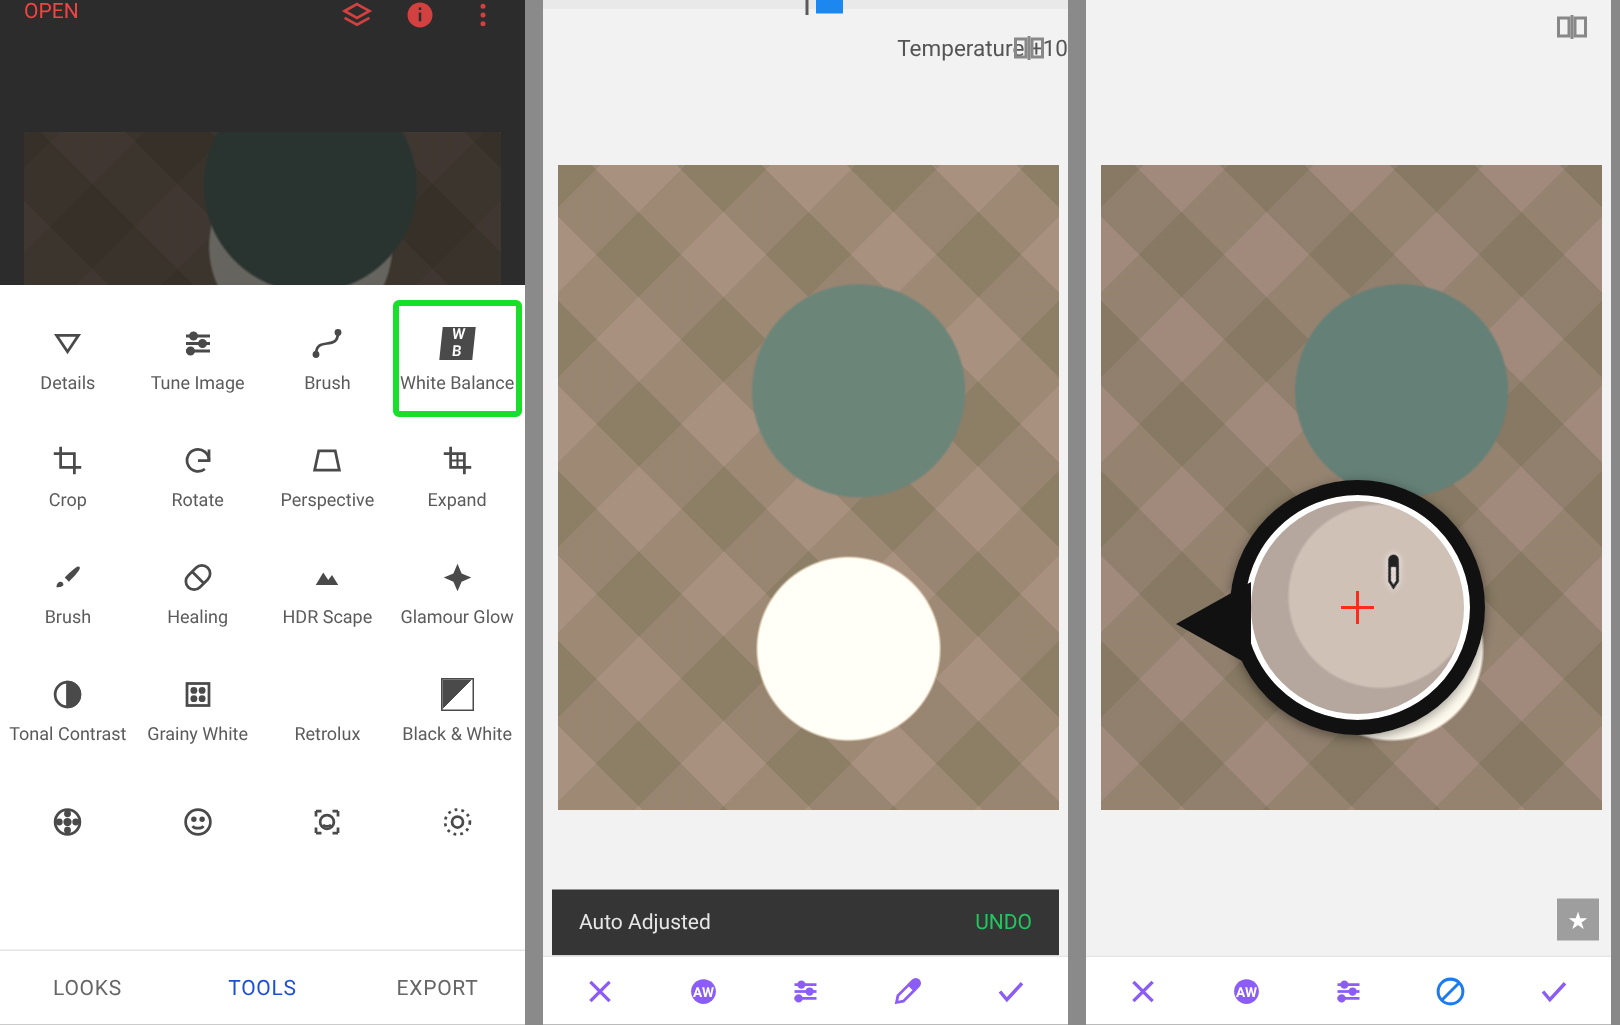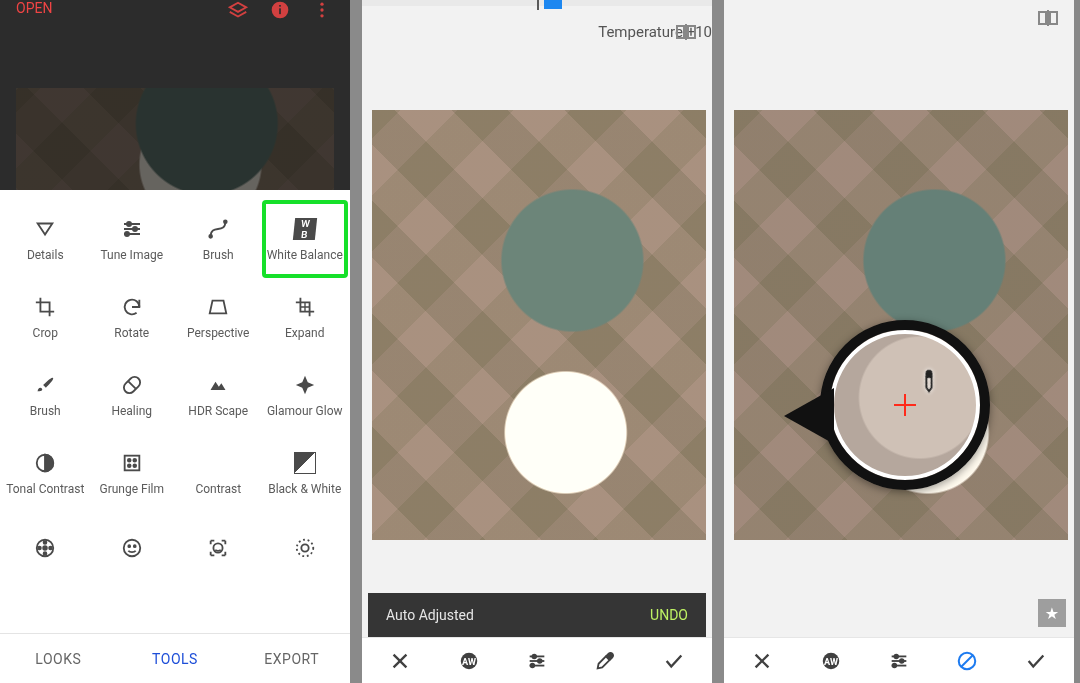--- a/index.html
+++ b/index.html
@@ -106,29 +106,29 @@
     overflow:hidden;
   }
   .photo-main .photo { inset:0; }
 
   .toast {
     position:absolute; left:6px; right:6px; bottom:46px;
     background:#353535; color:#e6e6e6;
     display:flex; align-items:center; height:44px; padding:0 18px;
     font-size:14px;
   }
-  .toast .undo { color:#bef264; margin-left:auto; font-size:14px;}
+  .toast .undo { color:#22c55e; margin-left:auto; font-size:14px;}
 
   .editor-bar {
     position:absolute; bottom:0; left:0; right:0; height:46px;
     background:#fff; display:flex; align-items:center;
     border-top:1px solid #e6e6e6;
     padding: 0 4px;
   }
-  .editor-bar .eb { flex:1; display:flex; align-items:center; justify-content:center; color:#404040;}
+  .editor-bar .eb { flex:1; display:flex; align-items:center; justify-content:center; color:#8b5cf6;}
   .editor-bar .eb svg { width:22px; height:22px; }
   .editor-bar .eb.blue { color:#1d7bf0; }
   .history-b {
     position:absolute; right:8px; bottom:56px; width:28px; height:28px;
     background:#9e9e9e; display:flex; align-items:center; justify-content:center; color:#fff;
     font-size:16px;
   }
 
   
   .loupe {
@@ -316,29 +316,29 @@
       <div class="tool">
         <div class="ic">
           <svg viewBox="0 0 24 24" width="22" height="22" fill="none" stroke="currentColor" stroke-width="2">
             <rect x="4" y="4" width="16" height="16"></rect>
             <circle cx="9" cy="9" r="1.5" fill="currentColor"></circle>
             <circle cx="15" cy="9" r="1.5" fill="currentColor"></circle>
             <circle cx="9" cy="15" r="1.5" fill="currentColor"></circle>
             <circle cx="15" cy="15" r="1.5" fill="currentColor"></circle>
           </svg>
         </div>
-        <div class="lbl">Grunge Film</div>
+        <div class="lbl">Grainy White</div>
       </div>
       <div class="tool">
         <div class="ic">
           <svg viewBox="0 0 24 24" width="26" height="16" fill="currentColor">
             <path d="M4 12c2-4 6-4 8 0s6 4 8 0c-2 4-6 4-8 0s-6-4-8 0z"></path>
           </svg>
         </div>
-        <div class="lbl">Contrast</div>
+        <div class="lbl">Retrolux</div>
       </div>
       <div class="tool">
         <div class="ic">
           <div class="bw-box"></div>
         </div>
         <div class="lbl">Black &amp; White</div>
       </div>
       <div class="tool">
         <div class="ic">
           <svg viewBox="0 0 24 24" width="22" height="22" fill="none" stroke="currentColor" stroke-width="2">

